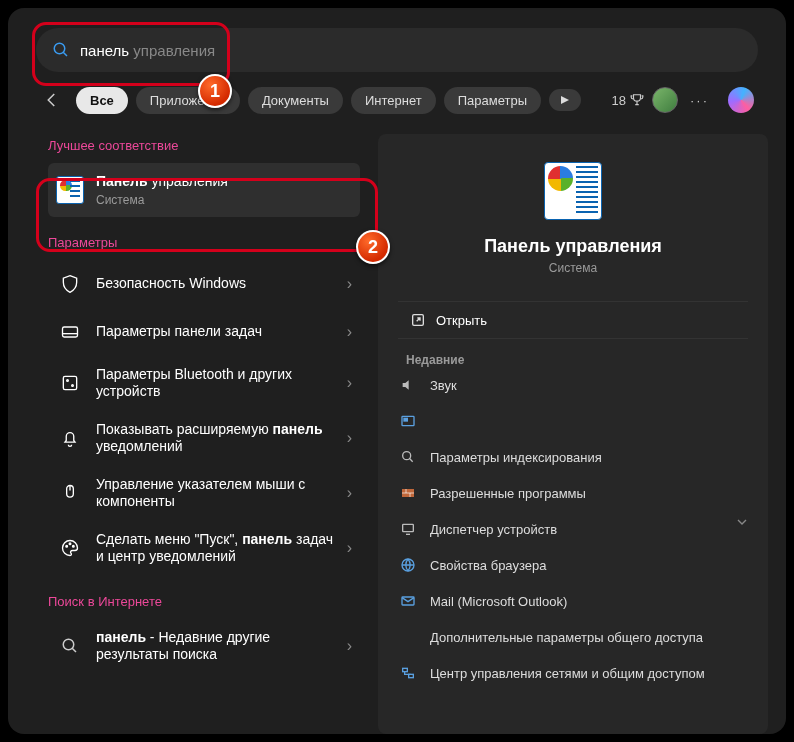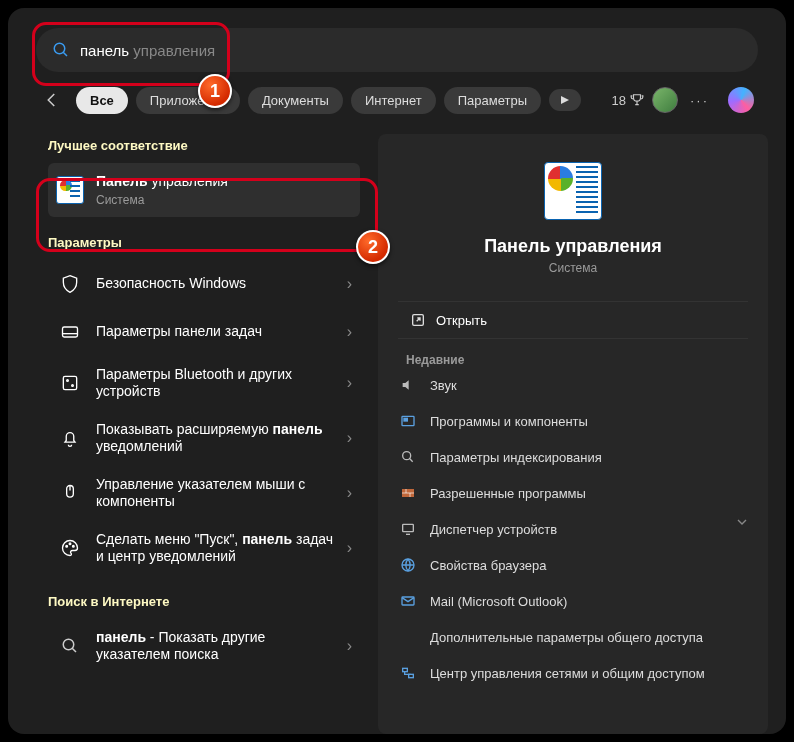--- a/index.html
+++ b/index.html
@@ -121,22 +121,22 @@
     background: #272727;
     border-radius: 8px;
     margin: 0 18px 0 0;
     padding: 28px 16px 0 16px;
     display: flex;
     flex-direction: column;
     position: relative;
   }
   .sect-hdr {
     font-size: 13px;
-    font-weight: 700;
-    color: #fef9c3;
+    font-weight: 400;
+    color: #ec4899;
     margin: 4px 0 10px 0;
   }
   .result {
     display: flex;
     align-items: center;
     padding: 10px 8px;
     border-radius: 6px;
     gap: 12px;
     position: relative;
   }
@@ -358,21 +358,21 @@
       <div class="sect-hdr" style="margin-top:18px;">Поиск в Интернете</div>
 
       <div class="result">
         <div class="ico">
             <svg width="18" height="18" viewBox="0 0 24 24" fill="none" stroke="#ccc" stroke-width="2">
               <circle cx="10" cy="10" r="7"></circle>
               <line x1="20" y1="20" x2="15" y2="15"></line>
             </svg>
           </div>
         <div class="txt">
-            <div class="title"><b>панель</b><span> - Показать другие указателем поиска</span></div>
+            <div class="title"><b>панель</b><span> - Недавние другие результаты поиска</span></div>
           </div>
         <div class="chev">›</div>
       </div>
     </div>
 
     <div class="right">
       <div class="bigicon cpicon"></div>
       <div class="ptitle">Панель управления</div>
       <div class="psub">Система</div>
 
@@ -400,21 +400,20 @@
           </div>
         <span>Звук</span>
       </div>
       <div class="recent">
         <div class="ri">
             <svg width="16" height="16" viewBox="0 0 24 24" fill="none" stroke="#5aa0e0" stroke-width="2">
               <rect x="3" y="5" width="18" height="14" rx="1"></rect>
               <rect x="6" y="8" width="5" height="4" fill="#5aa0e0"></rect>
             </svg>
           </div>
-        <span>Программы и компоненты</span>
       </div>
       <div class="recent">
         <div class="ri">
             <svg width="16" height="16" viewBox="0 0 24 24" fill="none" stroke="#bbb" stroke-width="2">
               <circle cx="10" cy="10" r="6"></circle>
               <line x1="19" y1="19" x2="14" y2="14"></line>
             </svg>
           </div>
         <span>Параметры индексирования</span>
       </div>

